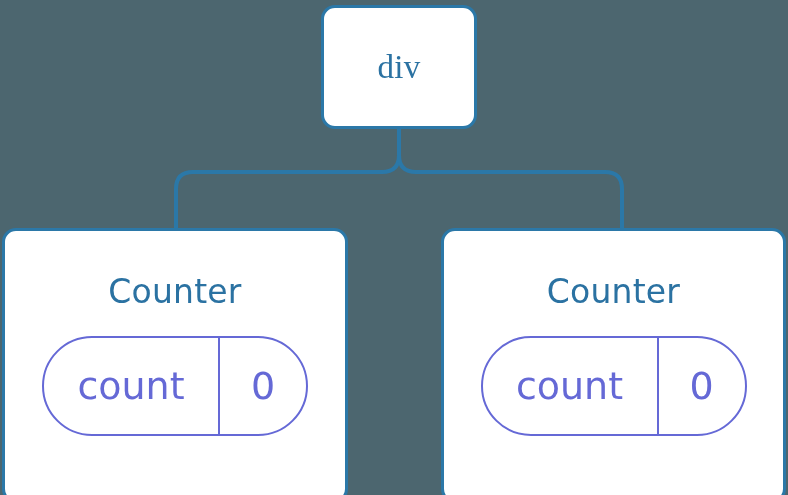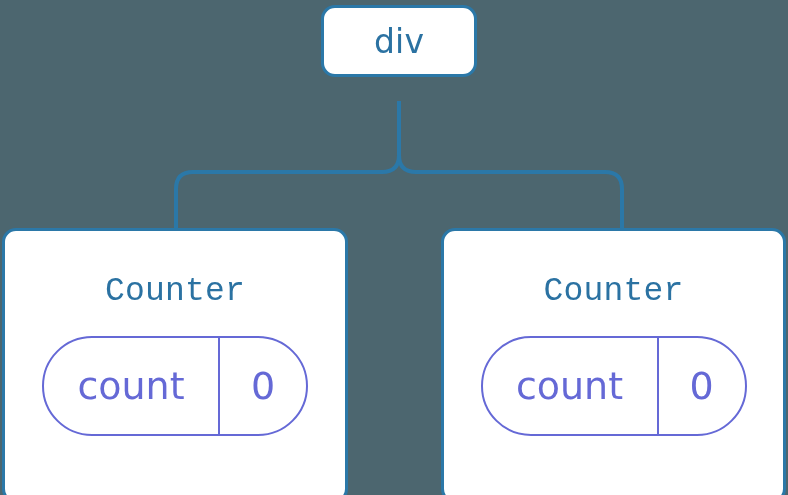--- a/index.html
+++ b/index.html
@@ -40,22 +40,23 @@
     display: flex;
     flex-direction: column;
     align-items: center;
   }
 
   
   .node-root {
     left: 321px;
     top: 5px;
     width: 156px;
-    height: 72px;
+    height: 124px;
     justify-content: center;
+    font-family: Liberation Serif, serif;
   }
   .node-root .node-title {
     font-size: 33px;
     color: #2b72a2;
     line-height: 1;
     letter-spacing: 0.2px;
   }
 
   
   .node-child {
@@ -65,21 +66,20 @@
   }
   .node-child-left  { left: 2px;   width: 346px; }
   .node-child-right { left: 441px; width: 345px; }
 
   .node-child .node-title {
     font-size: 33px;
     color: #2b72a2;
     line-height: 1;
     letter-spacing: 0.2px;
     margin-bottom: 28px;
-    font-family: Liberation Mono, monospace;
   }
 
   
   .state-pill {
     position: relative;
     width: 266px;
     height: 100px;
     border: 2px solid #6569d6;
     border-radius: 50px;
     box-sizing: border-box;

